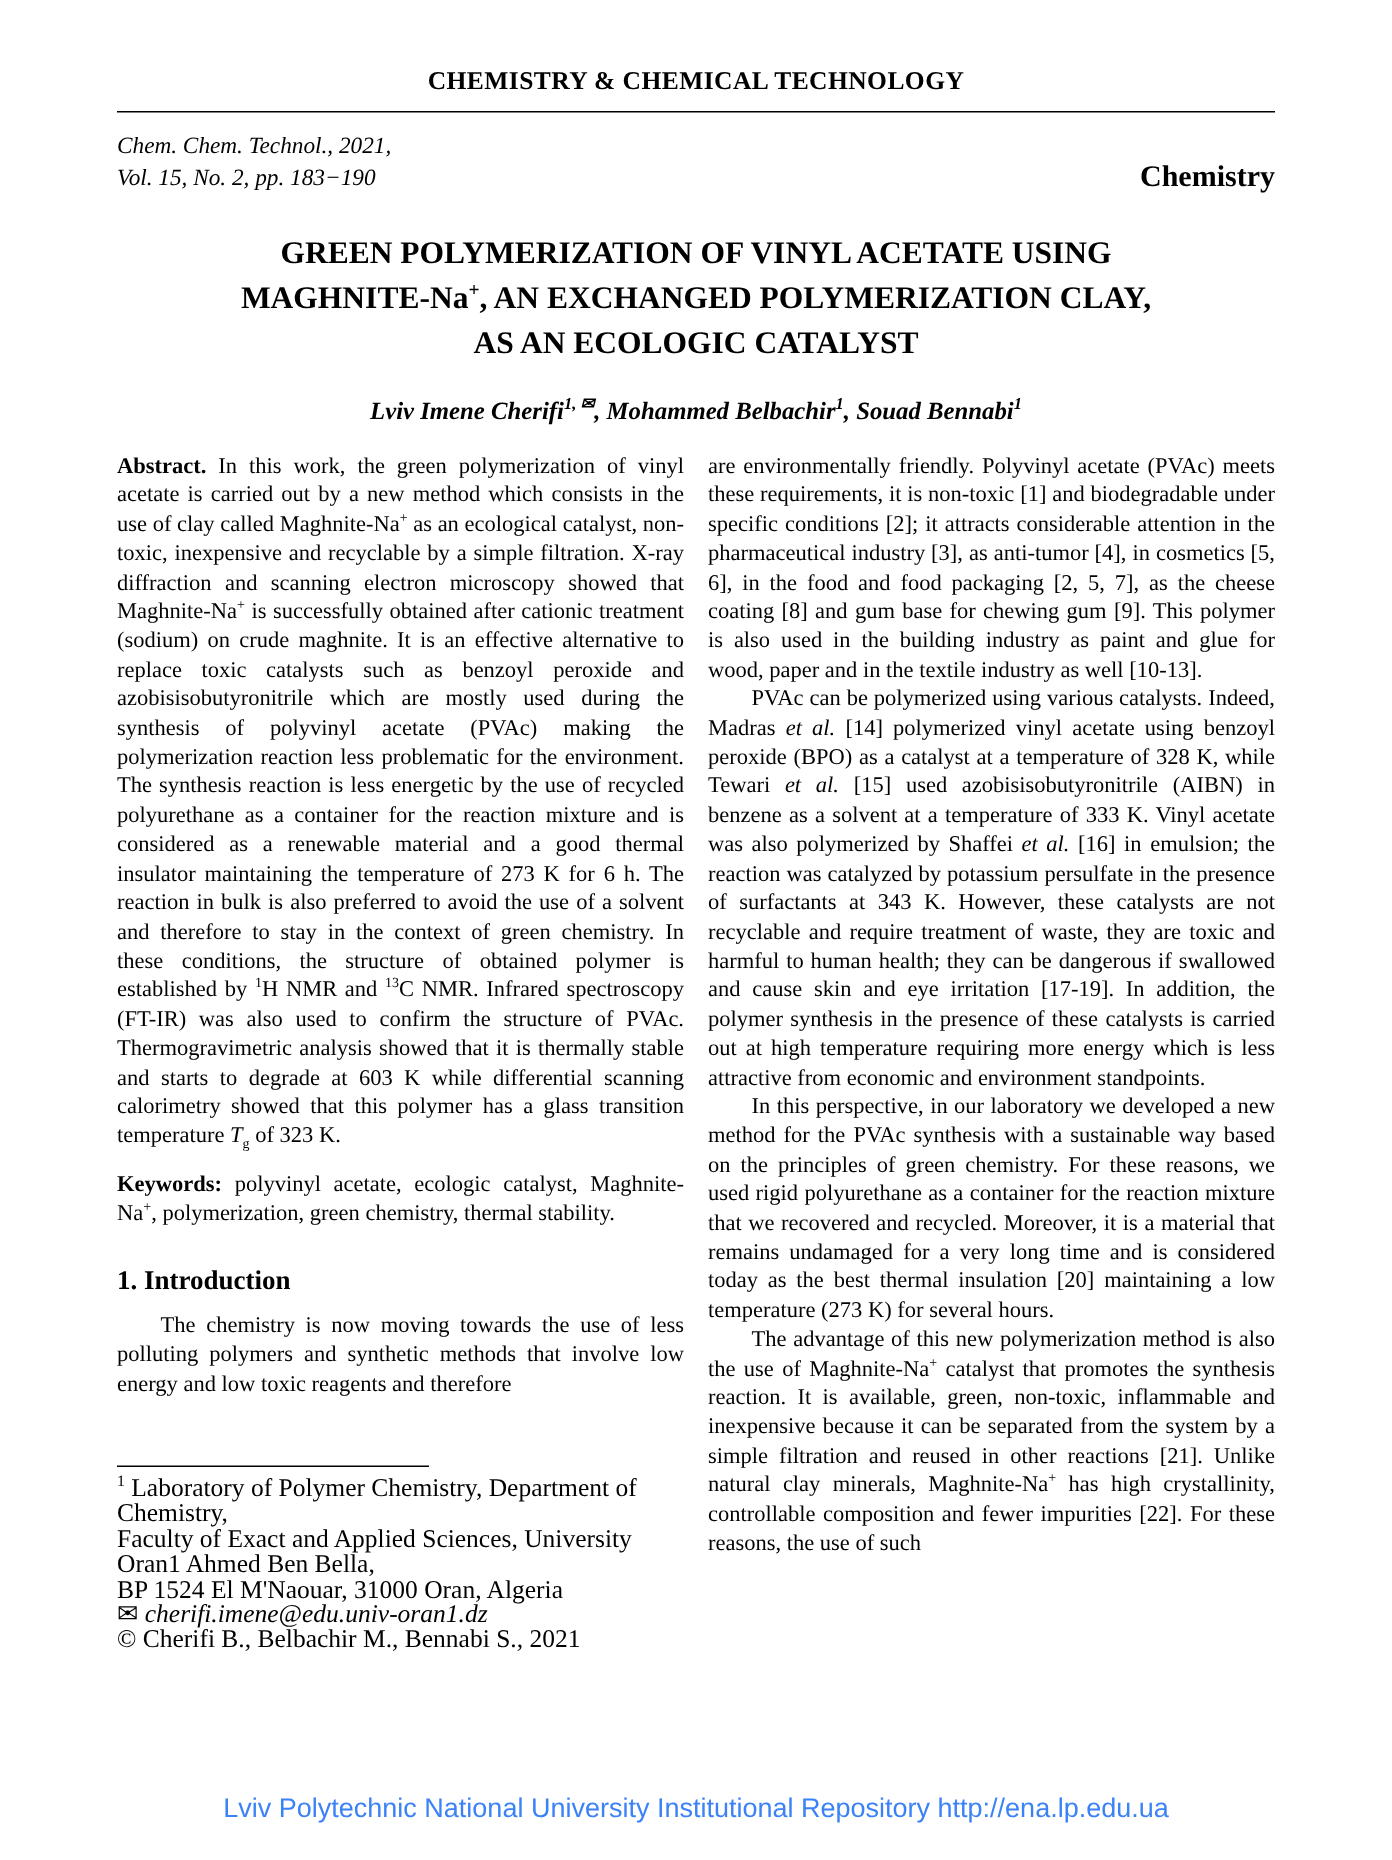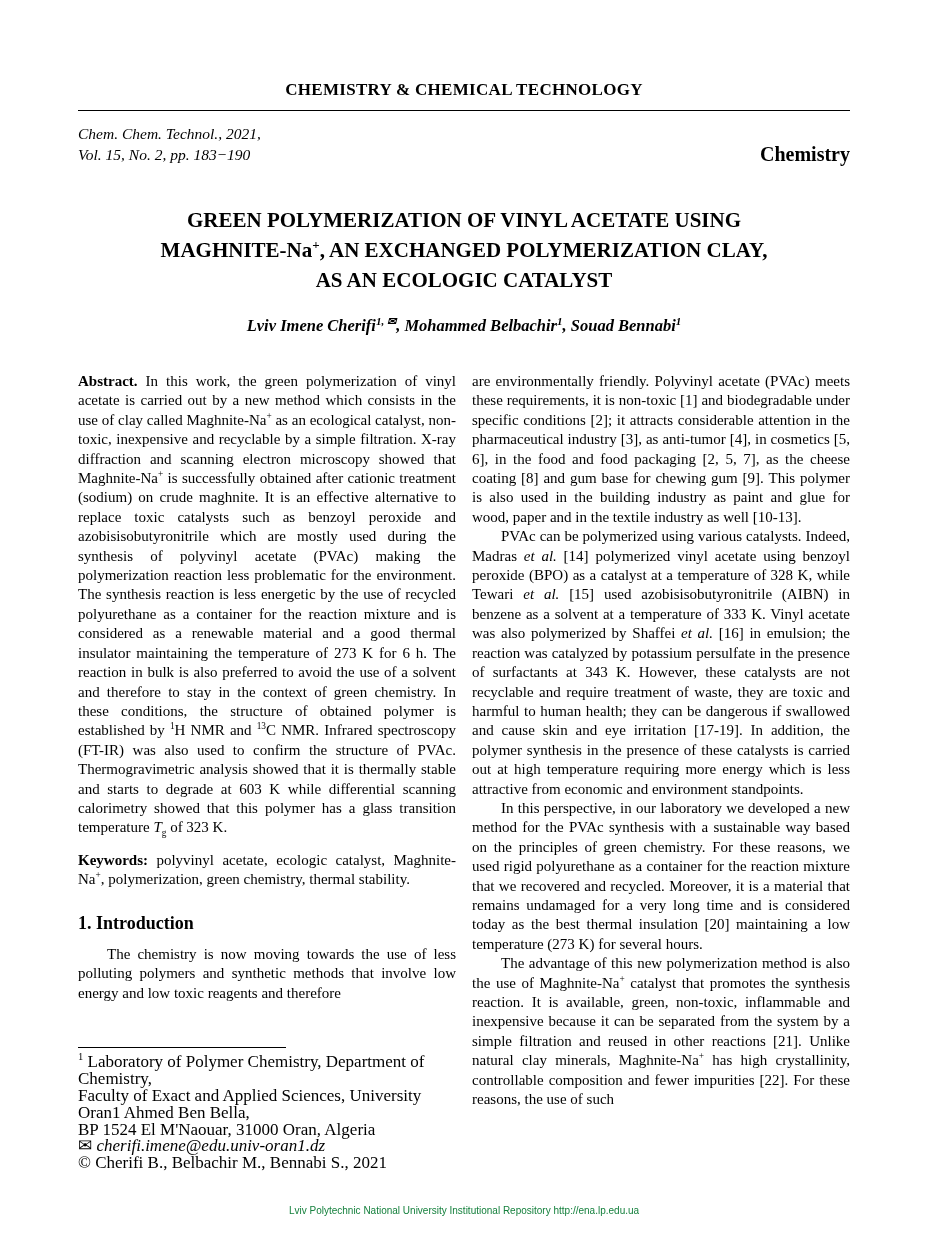--- a/index.html
+++ b/index.html
@@ -4,21 +4,21 @@
 <style>
   * { margin:0; padding:0; box-sizing:border-box; }
   html, body { background:#ffffff; }
   .page {
     position:relative;
     width:928px; height:1240px;
     margin:0 auto;
     background:#ffffff;
     color:#000;
     font-family:"Liberation Serif", serif;
-    padding:80px 78px 0 78px;
+    padding:44px 78px 0 78px;
     overflow:hidden;
   }
   .journal-name {
     text-align:center;
     font-weight:bold;
     font-size:17px;
     letter-spacing:0.3px;
     line-height:20px;
   }
   .header-rule {
@@ -27,54 +27,54 @@
   }
   .cite-row {
     display:flex; justify-content:space-between; align-items:flex-end;
     margin-top:12px;
   }
   .citation { font-style:italic; font-size:15.5px; line-height:21px; }
   .section-label { font-weight:bold; font-size:20px; line-height:21px; }
   .title {
     text-align:center; font-weight:bold;
     font-size:21px; line-height:30px;
-    margin-top:40px;
+    margin-top:24px;
   }
   .title sup { font-size:13px; }
   .authors {
     text-align:center; font-weight:bold; font-style:italic;
     font-size:16.5px; line-height:21px;
     margin-top:20px;
   }
   .authors sup { font-size:11px; }
   .doi { font-size:15.5px; margin-top:24px; }
   .columns {
-    display:flex; gap:16px; margin-top:36px; align-items:stretch;
+    display:flex; gap:16px; margin-top:18px; align-items:stretch;
     height:800px;
   }
   .col { flex:1 1 0; font-size:15px; line-height:19.4px; }
   .col-left { display:flex; flex-direction:column; }
   p.just { text-align:justify; }
   p.indent { text-indent:29px; }
   .keywords { margin-top:13px; }
   .section-heading { font-size:18px; font-weight:bold; margin-top:24px; margin-bottom:12px; }
   sup { font-size:0.62em; line-height:0; vertical-align:super; }
   sub { font-size:0.62em; line-height:0; vertical-align:sub; }
   .footnote { margin-top:auto; font-size:17px; line-height:16.8px; padding-top:8px; }
   .footnote-rule {
     border:none; border-top:1px solid #000;
     width:208px; margin:0 0 6px 0;
   }
   .footnote p { margin:0; }
   .repo-footer {
     position:absolute; left:0; right:0; bottom:24px;
     text-align:center;
     font-family:"Liberation Sans", sans-serif;
-    font-size:10px;
-    color:#15803d;
+    font-size:18px;
+    color:#3b82f6;
   }
 </style>
 </head>
 <body>
 
 <div class="page">
 
   <header>
     <div class="journal-name">CHEMISTRY &amp; CHEMICAL TECHNOLOGY</div>
     <hr class="header-rule">

